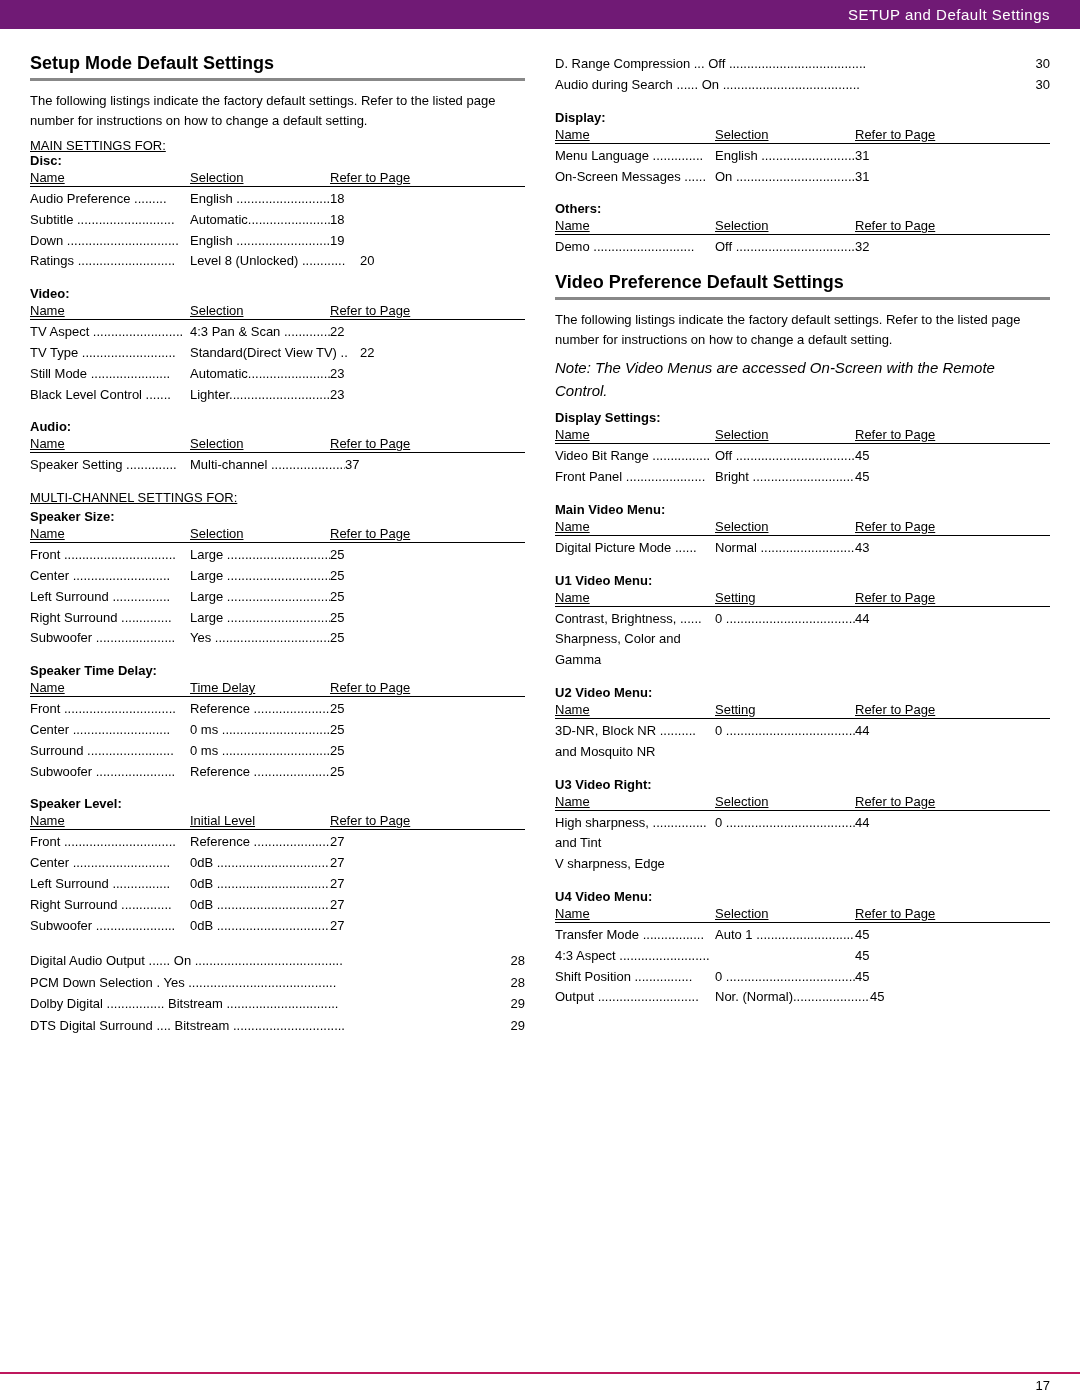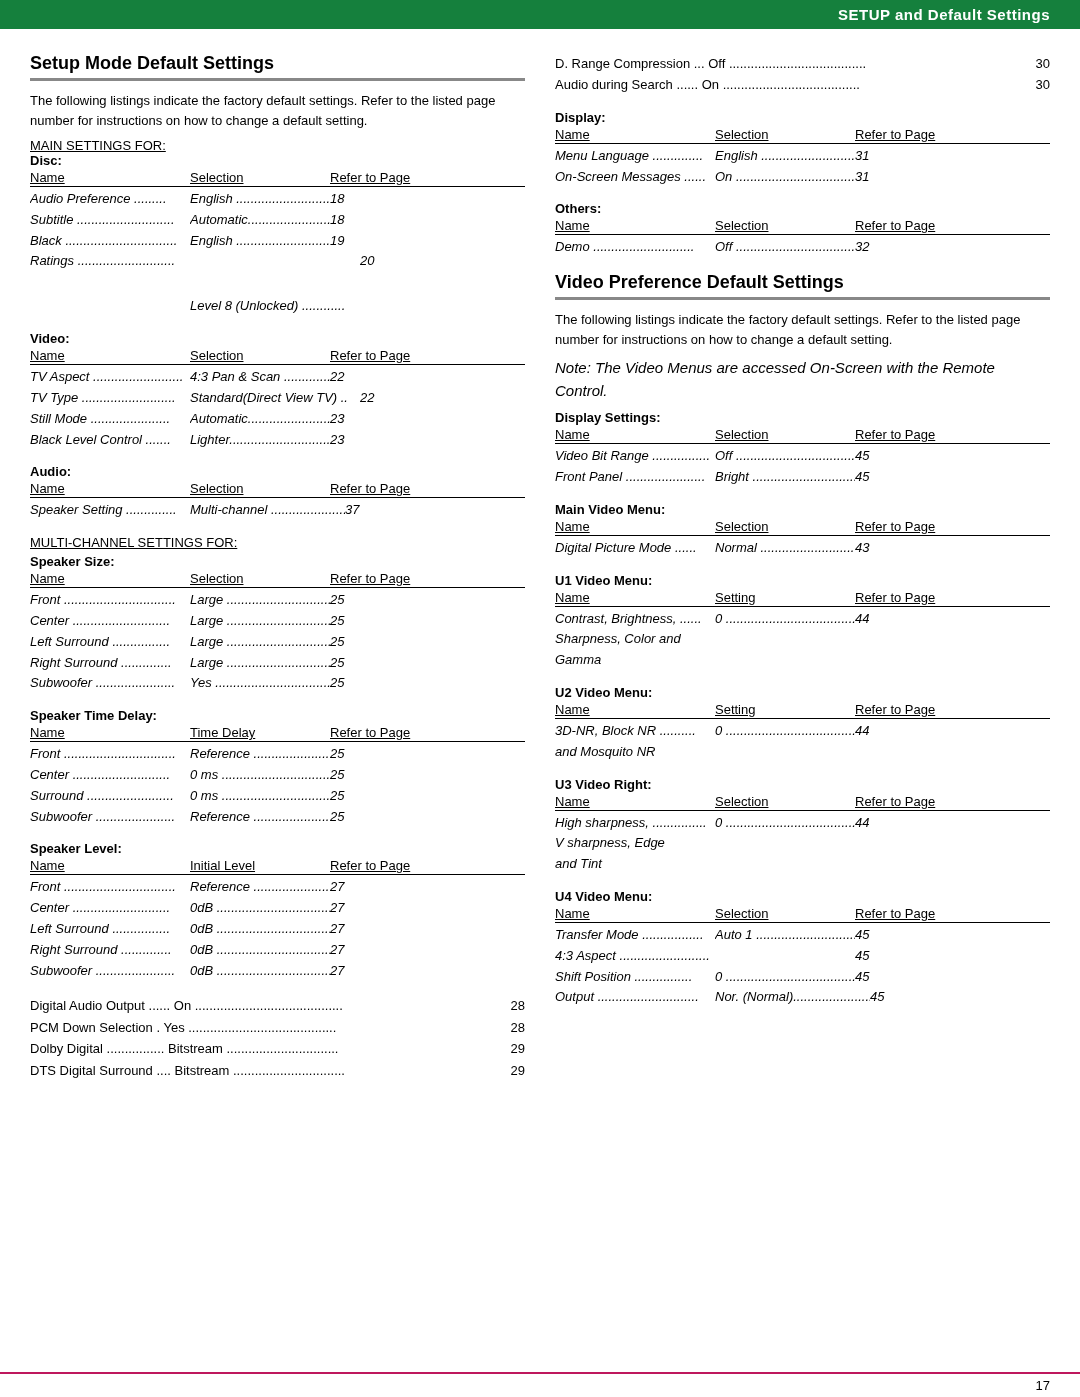--- a/index.html
+++ b/index.html
@@ -11,26 +11,26 @@
       width: 1080px;
       min-height: 1397px;
     }
     .page {
       width: 1080px;
       min-height: 1397px;
       padding: 0;
       position: relative;
     }
     .header-bar {
-      background: #15803d;
+      background: #701a75;
       color: #fff;
       text-align: right;
       padding: 6px 30px;
       font-size: 15px;
-      font-weight: bold;
+      font-weight: normal;
       letter-spacing: 0.5px;
     }
     .content {
       display: flex;
       padding: 24px 30px 30px 30px;
       gap: 30px;
     }
     .col-left {
       flex: 1;
       min-width: 0;
@@ -66,21 +66,20 @@
       border-bottom: 1px solid #000;
       margin-bottom: 2px;
       padding-bottom: 1px;
     }
     .col-name { width: 160px; }
     .col-selection { width: 140px; }
     .col-refer { flex: 1; }
     .table-row {
       display: flex;
       line-height: 1.6;
-      font-style: italic;
     }
     .name-cell { width: 160px; white-space: nowrap; overflow: hidden; }
     .sel-cell { width: 140px; white-space: nowrap; overflow: hidden; }
     .ref-cell { flex: 1; white-space: nowrap; }
     .italic-note {
       font-style: italic;
       font-size: 15px;
       margin-bottom: 8px;
       line-height: 1.5;
     }
@@ -134,27 +133,27 @@
           <span class="name-cell">Audio Preference .........</span>
           <span class="sel-cell">English ................................</span>
           <span class="ref-cell">18</span>
         </div>
         <div class="table-row">
           <span class="name-cell">Subtitle ...........................</span>
           <span class="sel-cell">Automatic..........................</span>
           <span class="ref-cell">18</span>
         </div>
         <div class="table-row">
-          <span class="name-cell">Black ...............................</span>
+          <span class="name-cell">Down ...............................</span>
           <span class="sel-cell">English ..............................</span>
           <span class="ref-cell">19</span>
         </div>
         <div class="table-row">
           <span class="name-cell">Ratings ...........................</span>
-          <span class="sel-cell" style="width:170px;margin-top:45px;">Level 8 (Unlocked) ............</span>
+          <span class="sel-cell" style="width:170px;">Level 8 (Unlocked) ............</span>
           <span class="ref-cell">20</span>
         </div>
       </div>
 
       <div class="settings-group">
         <div class="group-header">Video:</div>
         <div class="col-headers">
           <span class="col-name underline-label">Name</span>
           <span class="col-selection underline-label">Selection</span>
           <span class="col-refer underline-label">Refer to Page</span>
@@ -446,24 +445,24 @@
           <span class="col-name underline-label">Name</span>
           <span class="col-selection underline-label">Selection</span>
           <span class="col-refer underline-label">Refer to Page</span>
         </div>
         <div class="table-row">
           <span class="name-cell">High sharpness, ...............</span>
           <span class="sel-cell">0 ...........................................</span>
           <span class="ref-cell">44</span>
         </div>
         <div class="table-row">
+          <span>and Tint</span>
+        </div>
+        <div class="table-row">
           <span>V sharpness, Edge</span>
-        </div>
-        <div class="table-row">
-          <span>and Tint</span>
         </div>
       </div>
 
       <div class="settings-group">
         <div class="group-header">U4 Video Menu:</div>
         <div class="col-headers">
           <span class="col-name underline-label">Name</span>
           <span class="col-selection underline-label">Selection</span>
           <span class="col-refer underline-label">Refer to Page</span>
         </div>

